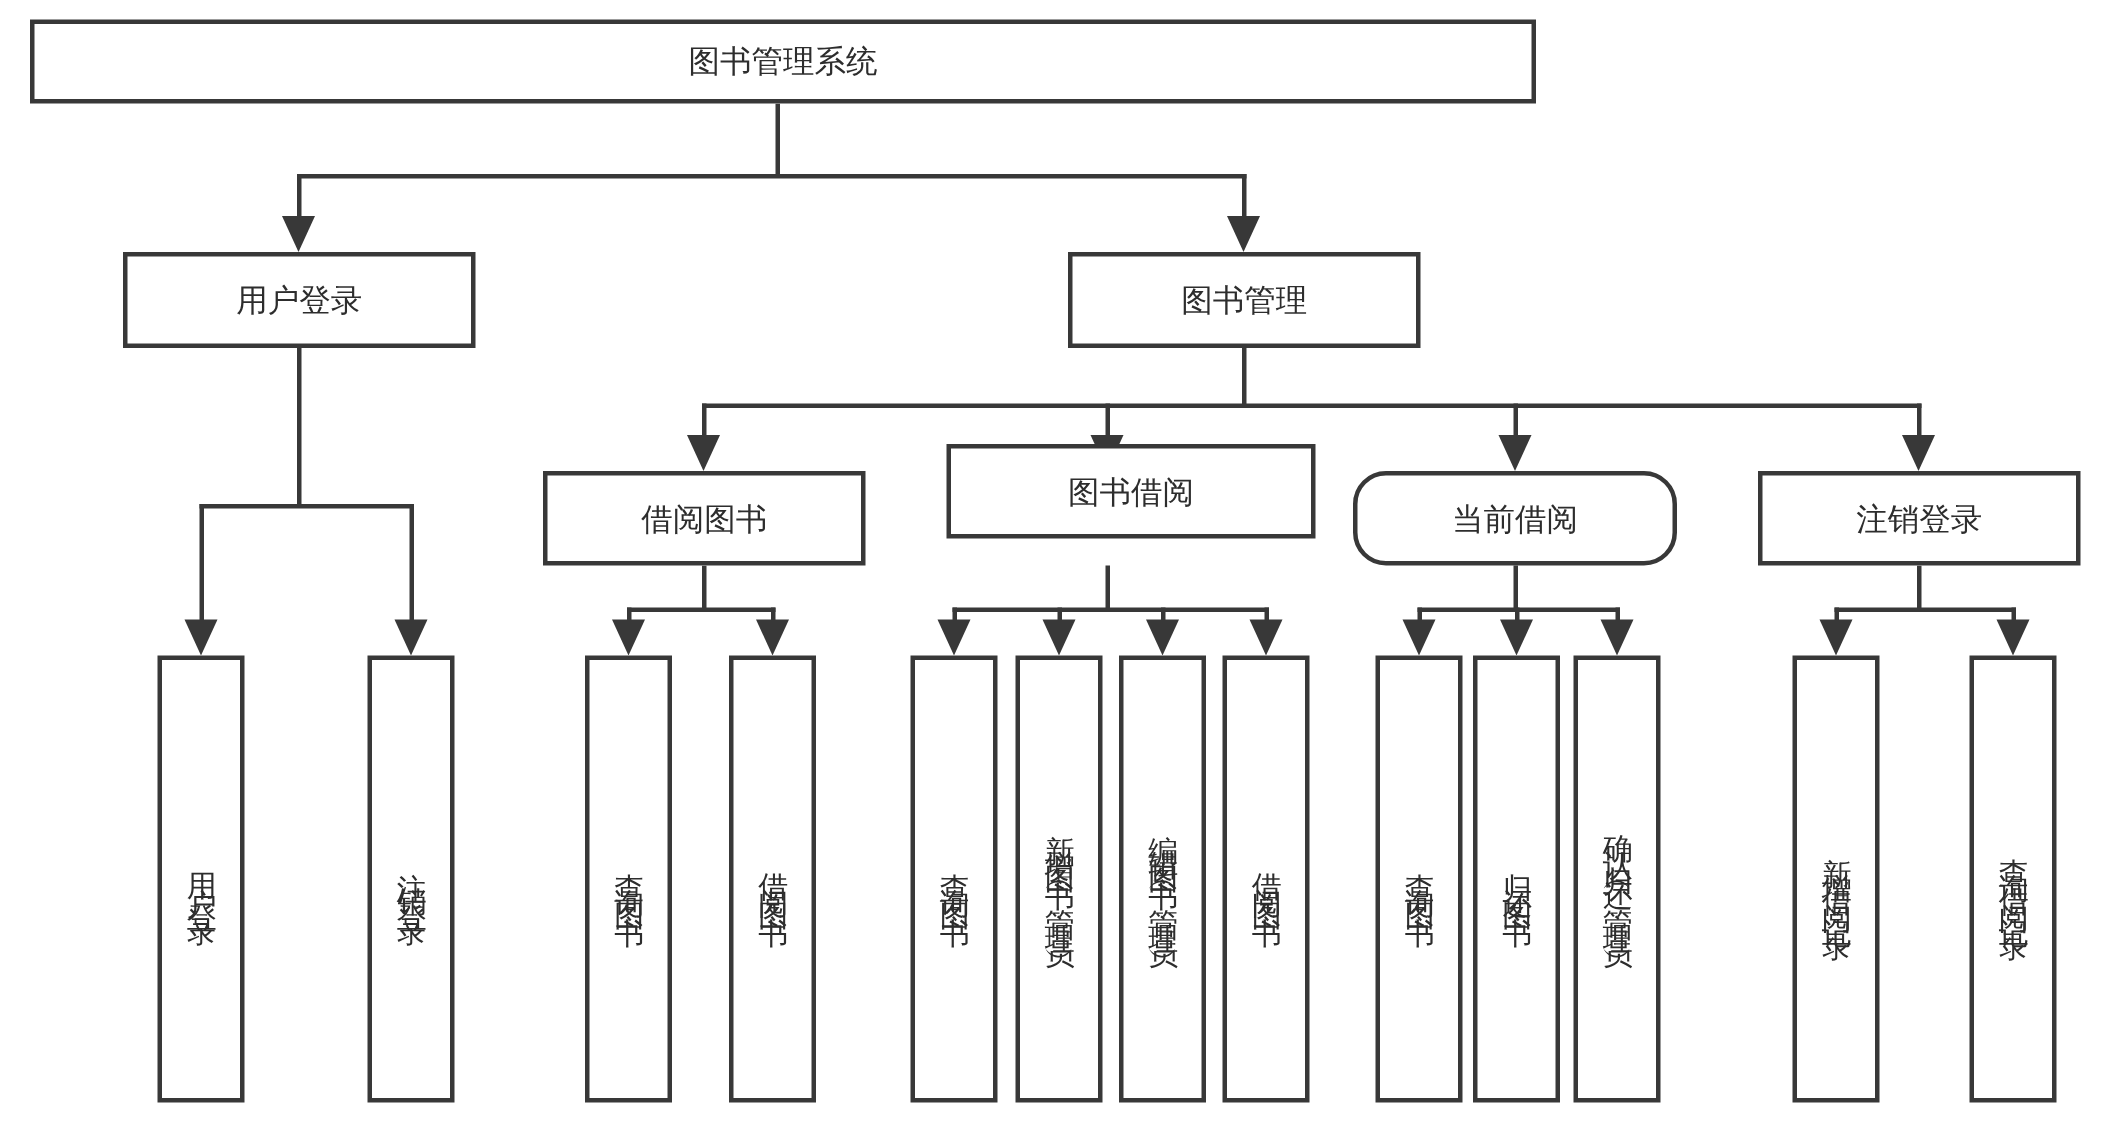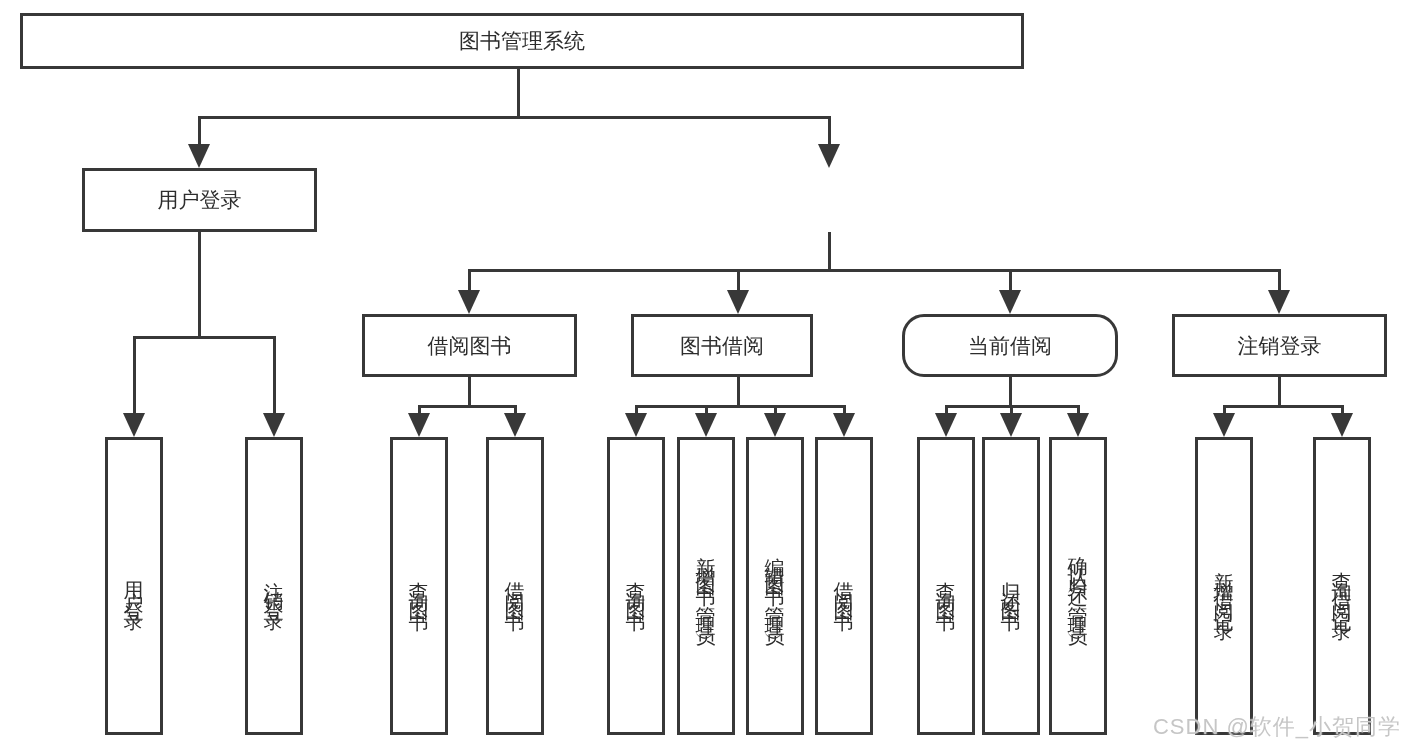--- a/index.html
+++ b/index.html
@@ -61,25 +61,28 @@
 
 <div class="canvas">
 
   <div class="box" style="left:20px;top:13px;width:1004px;height:56px;">
     <span>图书管理系统</span>
   </div>
 
   <div class="box" style="left:82px;top:168px;width:235px;height:64px;">
     <span>用户登录</span>
   </div>
+  <div class="box" style="left:712px;top:168px;width:235px;height:64px;">
+    <span>图书管理</span>
+  </div>
 
   <div class="box" style="left:362px;top:314px;width:215px;height:63px;">
     <span>借阅图书</span>
   </div>
-  <div class="box" style="left:631px;top:314px;width:182px;height:63px;">
+  <div class="box" style="left:631px;top:296px;width:246px;height:63px;">
     <span>图书借阅</span>
   </div>
   <div class="box" style="left:902px;top:314px;width:216px;height:63px;border-radius:22px;">
     <span>当前借阅</span>
   </div>
   <div class="box" style="left:1172px;top:314px;width:215px;height:63px;">
     <span>注销登录</span>
   </div>
 
   <div class="box leaf" style="left:105px;top:437px;width:58px;height:298px;">
@@ -178,15 +181,14 @@
   <div class="arrow" style="left:1000px;top:413px;"></div>
   <div class="arrow" style="left:1067px;top:413px;"></div>
 
   <div class="vline" style="left:1277.5px;top:377px;height:29px;"></div>
   <div class="hline" style="left:1222.5px;top:404.5px;width:121px;"></div>
   <div class="vline" style="left:1222.5px;top:405px;height:13px;"></div>
   <div class="vline" style="left:1340.5px;top:405px;height:13px;"></div>
   <div class="arrow" style="left:1213px;top:413px;"></div>
   <div class="arrow" style="left:1331px;top:413px;"></div>
 
-  <div class="watermark">CSDN @软件_小贺同学</div>
 
 </div>
 
 </body></html>

